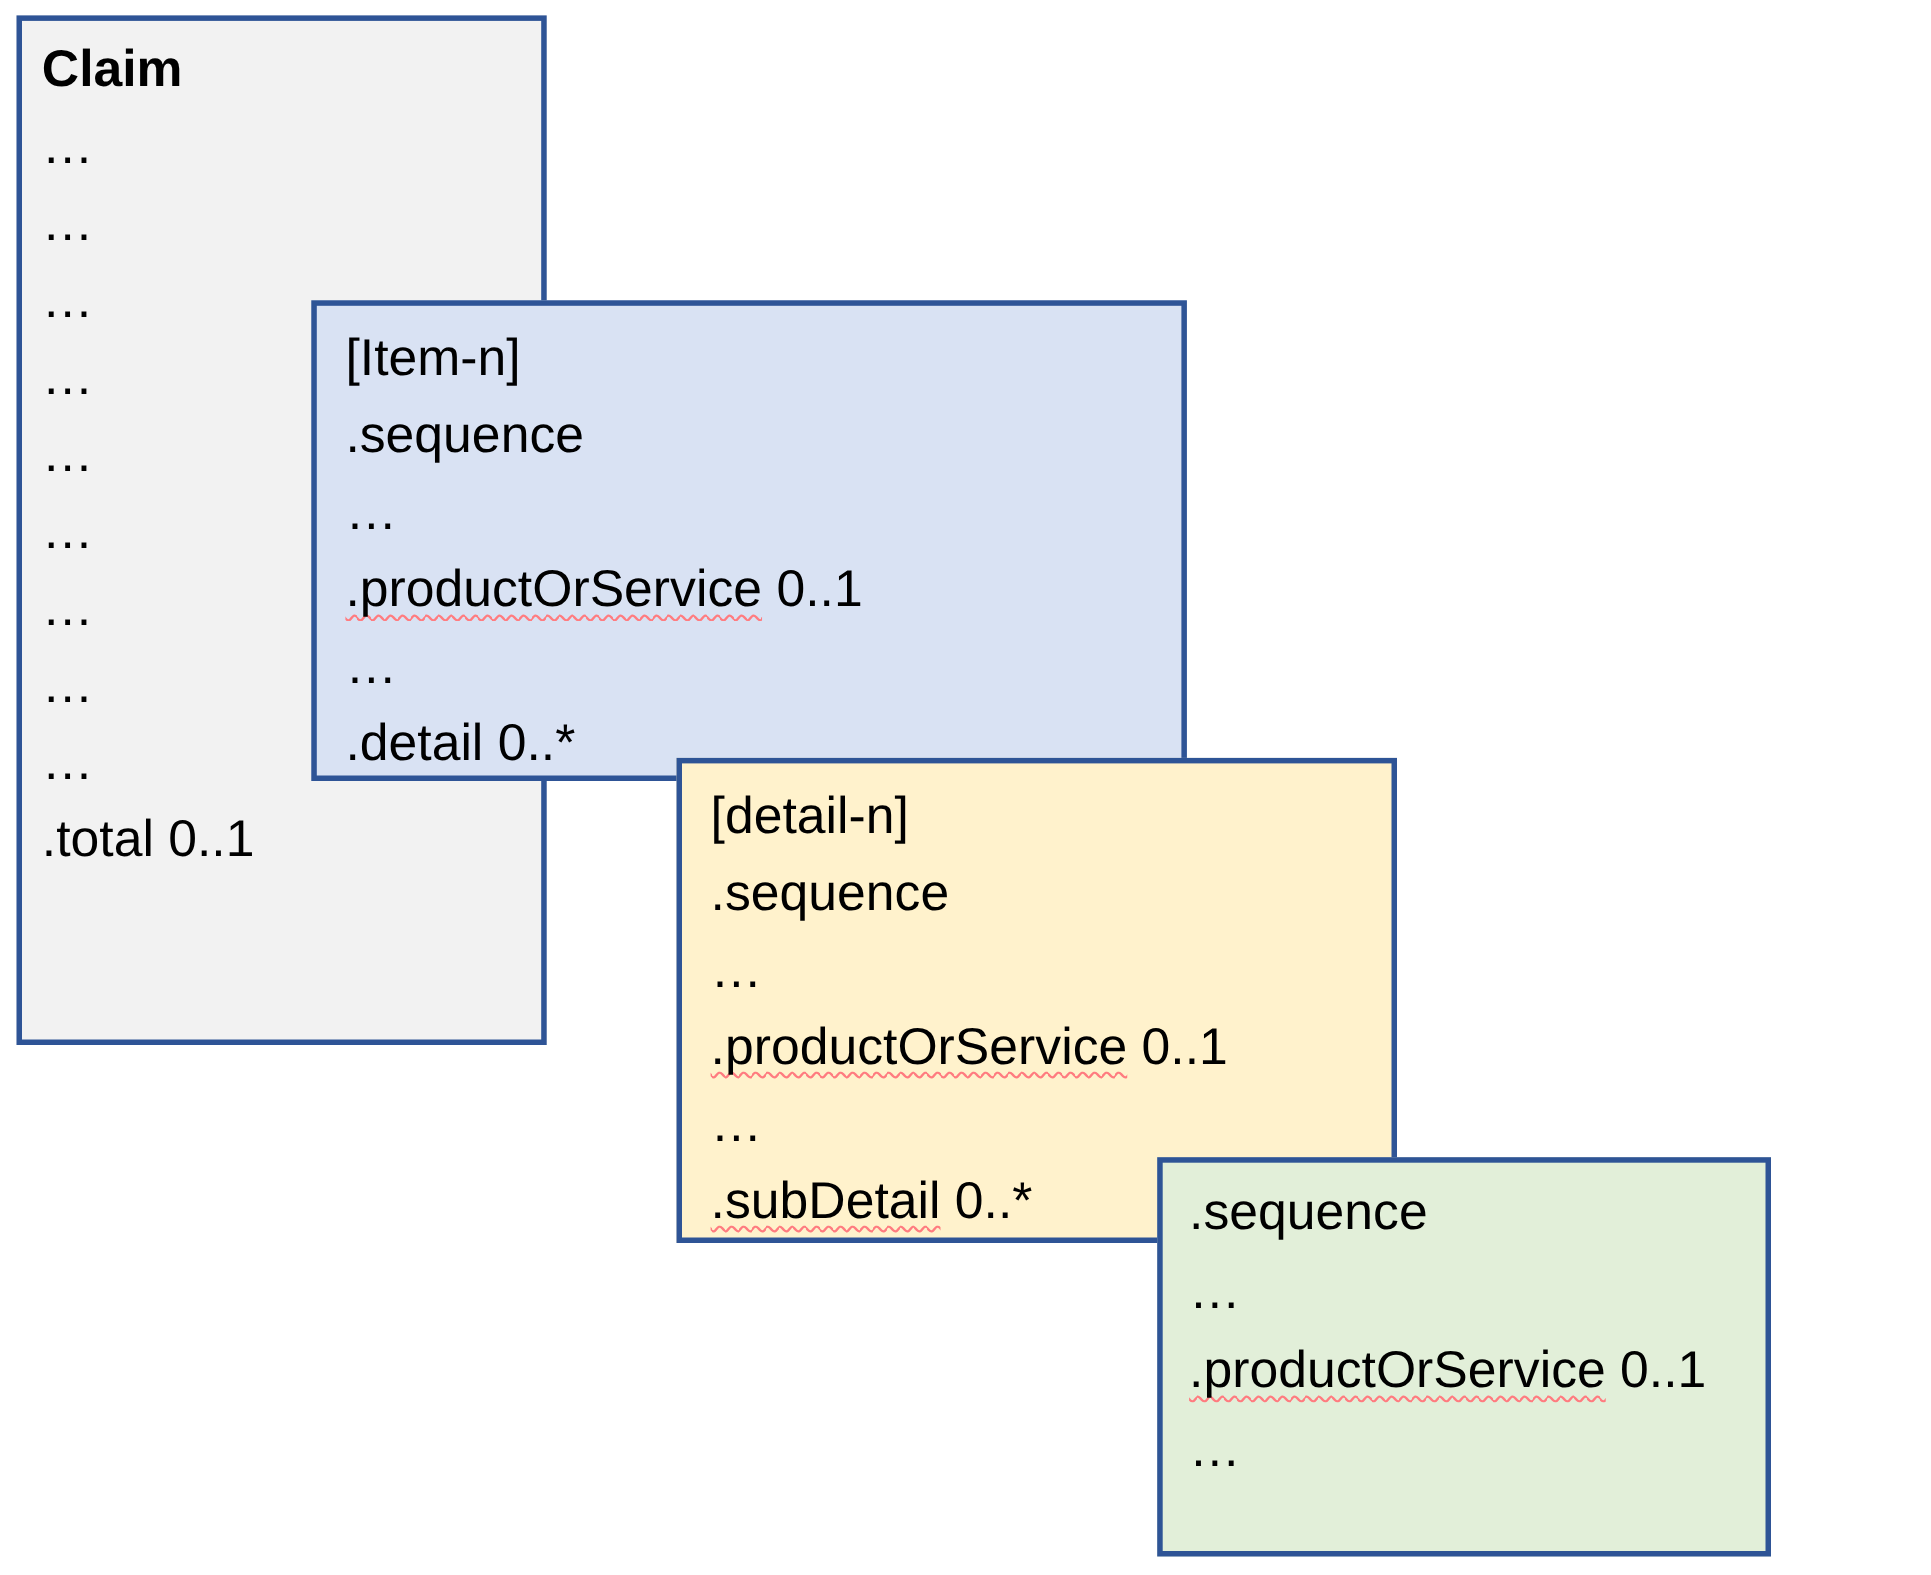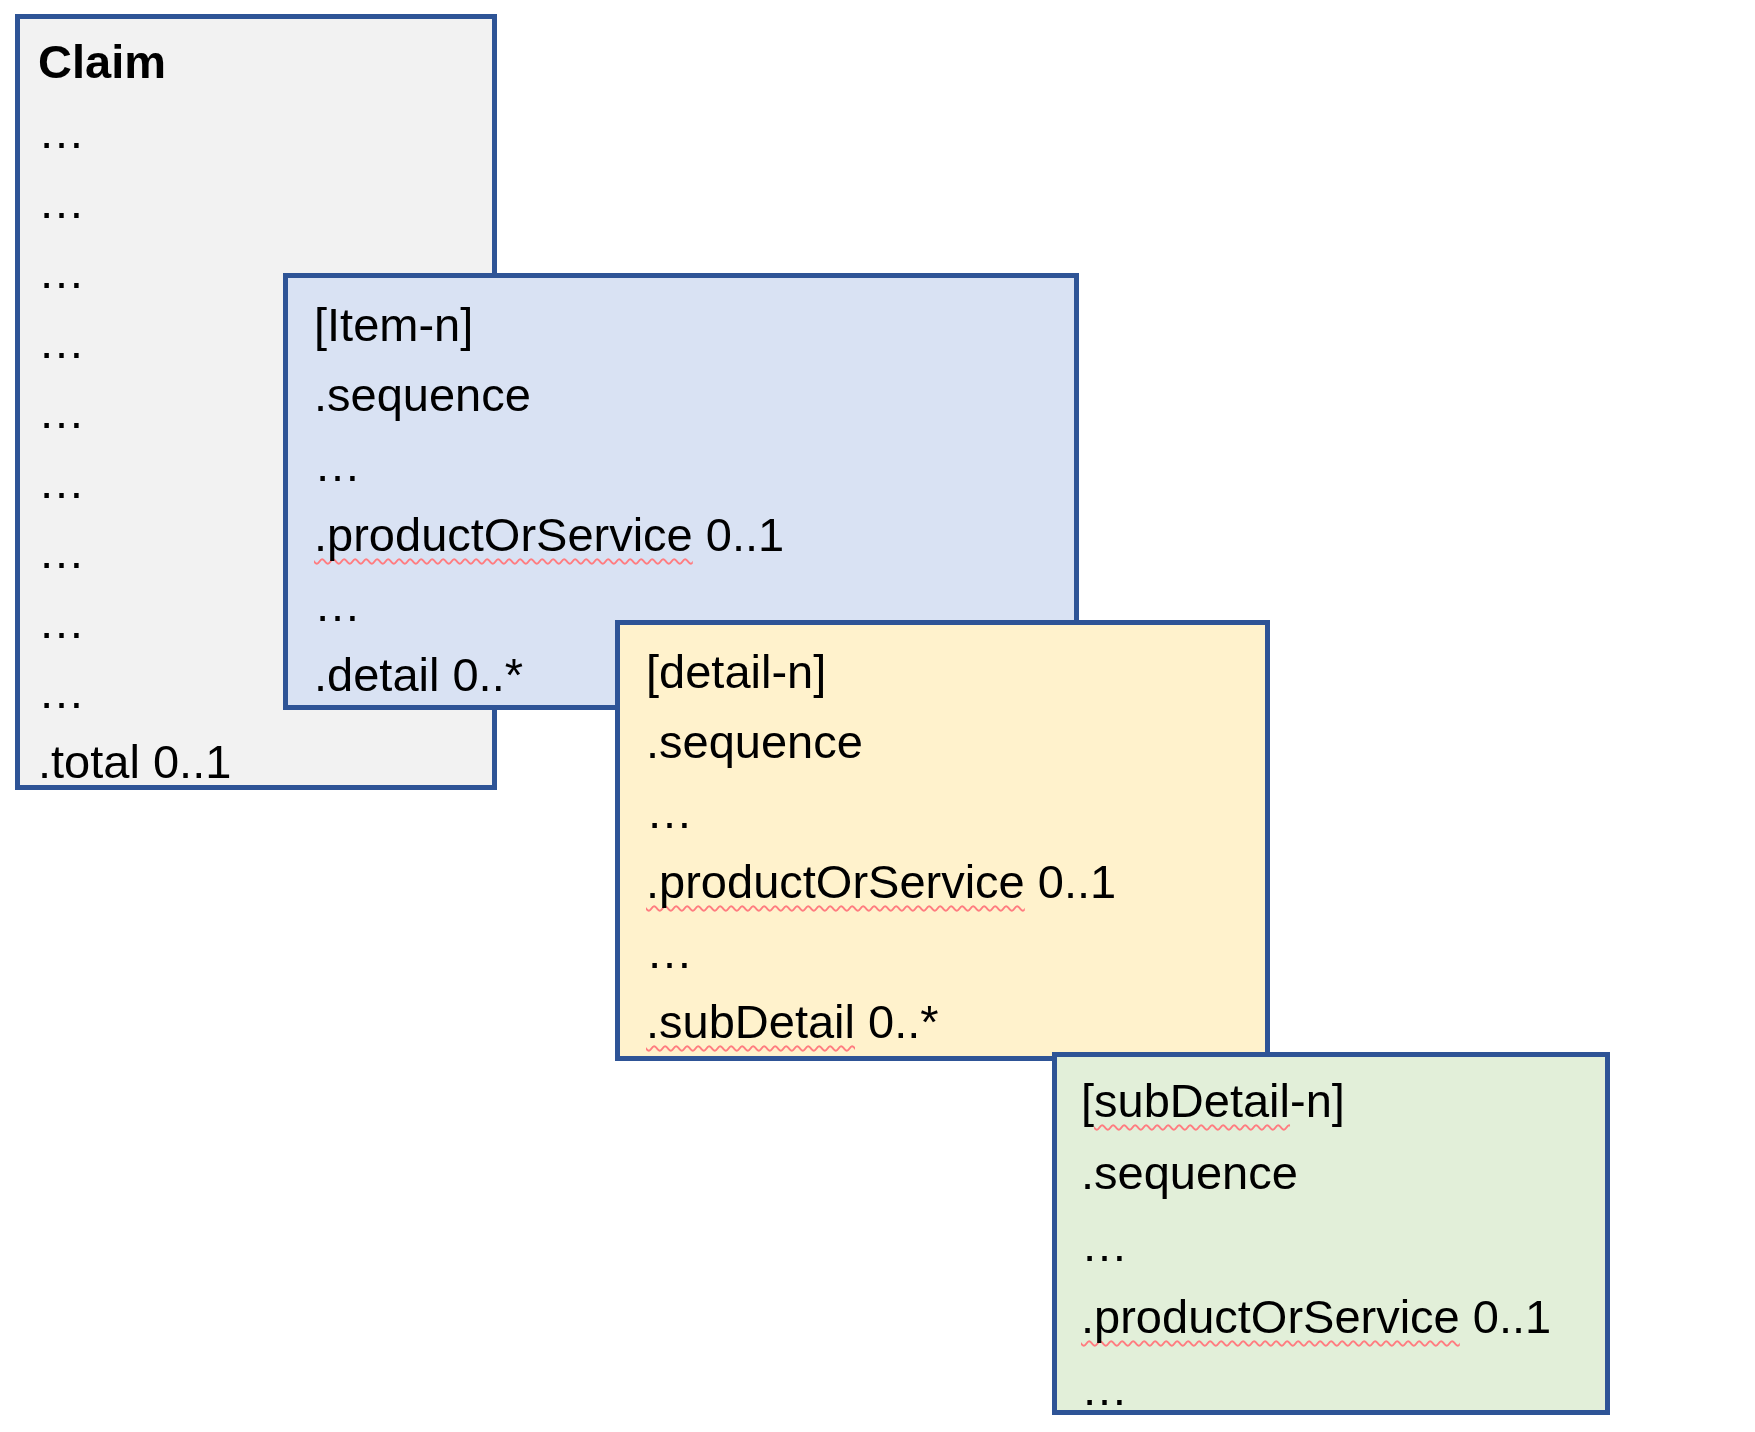--- a/index.html
+++ b/index.html
@@ -24,32 +24,32 @@
     box-sizing: border-box;
     border: 5px solid var(--border, #2E5496);
     color: #000;
     font-size: 47px;
   }
   .box .row {
     white-space: pre;
   }
   .box-claim {
     left: 15px; top: 14px;
-    width: 482px; height: 776px;
+    width: 482px; height: 936px;
     padding: 8px 0 0 18px;
     line-height: 70px;
   }
   .box-item {
     left: 283px; top: 273px;
     width: 796px; height: 437px;
     padding: 12px 0 0 26px;
     line-height: 70px;
   }
   .box-detail {
-    left: 615px; top: 620px;
+    left: 615px; top: 689px;
     width: 655px; height: 441px;
     padding: 12px 0 0 26px;
     line-height: 70px;
   }
   .box-subdetail {
     left: 1052px; top: 1052px;
     width: 558px; height: 363px;
     padding: 8px 0 0 24px;
     line-height: 72px;
   }
@@ -92,19 +92,18 @@
     </div>
   <div class="box box-detail" style="background: rgb(255, 242, 204);">
       <div class="row"><span>[detail-n]</span></div>
       <div class="row"><span>.sequence</span></div>
       <div class="row"><span>…</span></div>
       <div class="row"><span class="wavy">.productOrService</span><span> 0..1</span></div>
       <div class="row"><span>…</span></div>
       <div class="row"><span class="wavy">.subDetail</span><span> 0..*</span></div>
     </div>
   <div class="box box-subdetail" style="background: rgb(226, 239, 217);">
-      <div class="row"><span>[</span><span class="wavy">subDetail</span><span>-n]</span></div>
       <div class="row"><span>.sequence</span></div>
       <div class="row"><span>…</span></div>
       <div class="row"><span class="wavy">.productOrService</span><span> 0..1</span></div>
       <div class="row"><span>…</span></div>
     </div>
 </div>
 
 </body></html>

